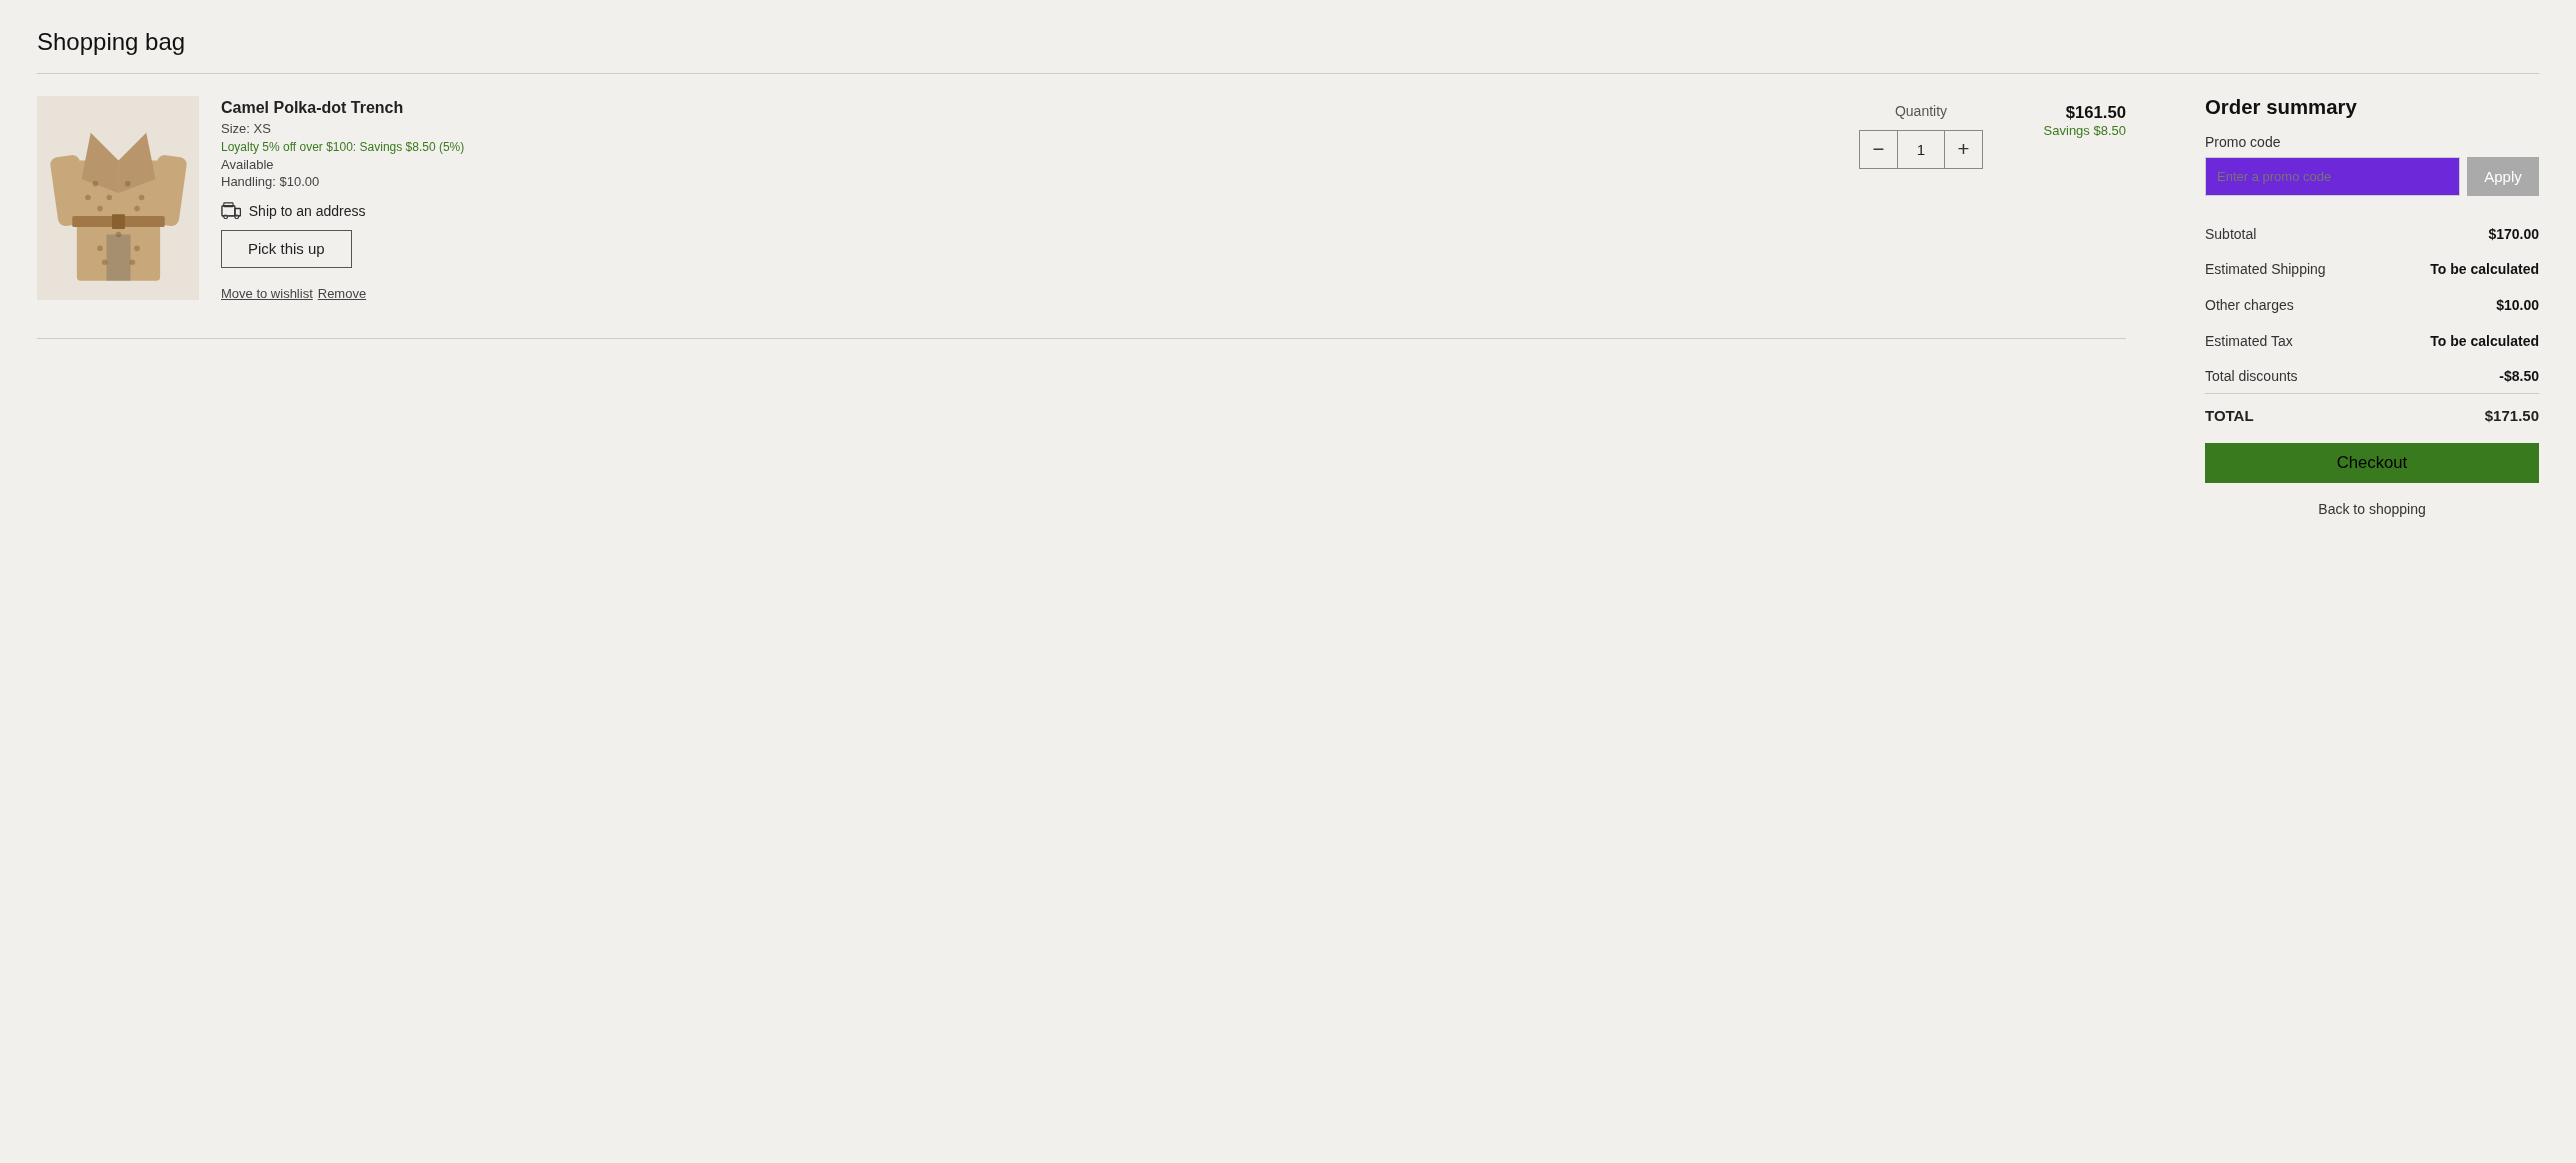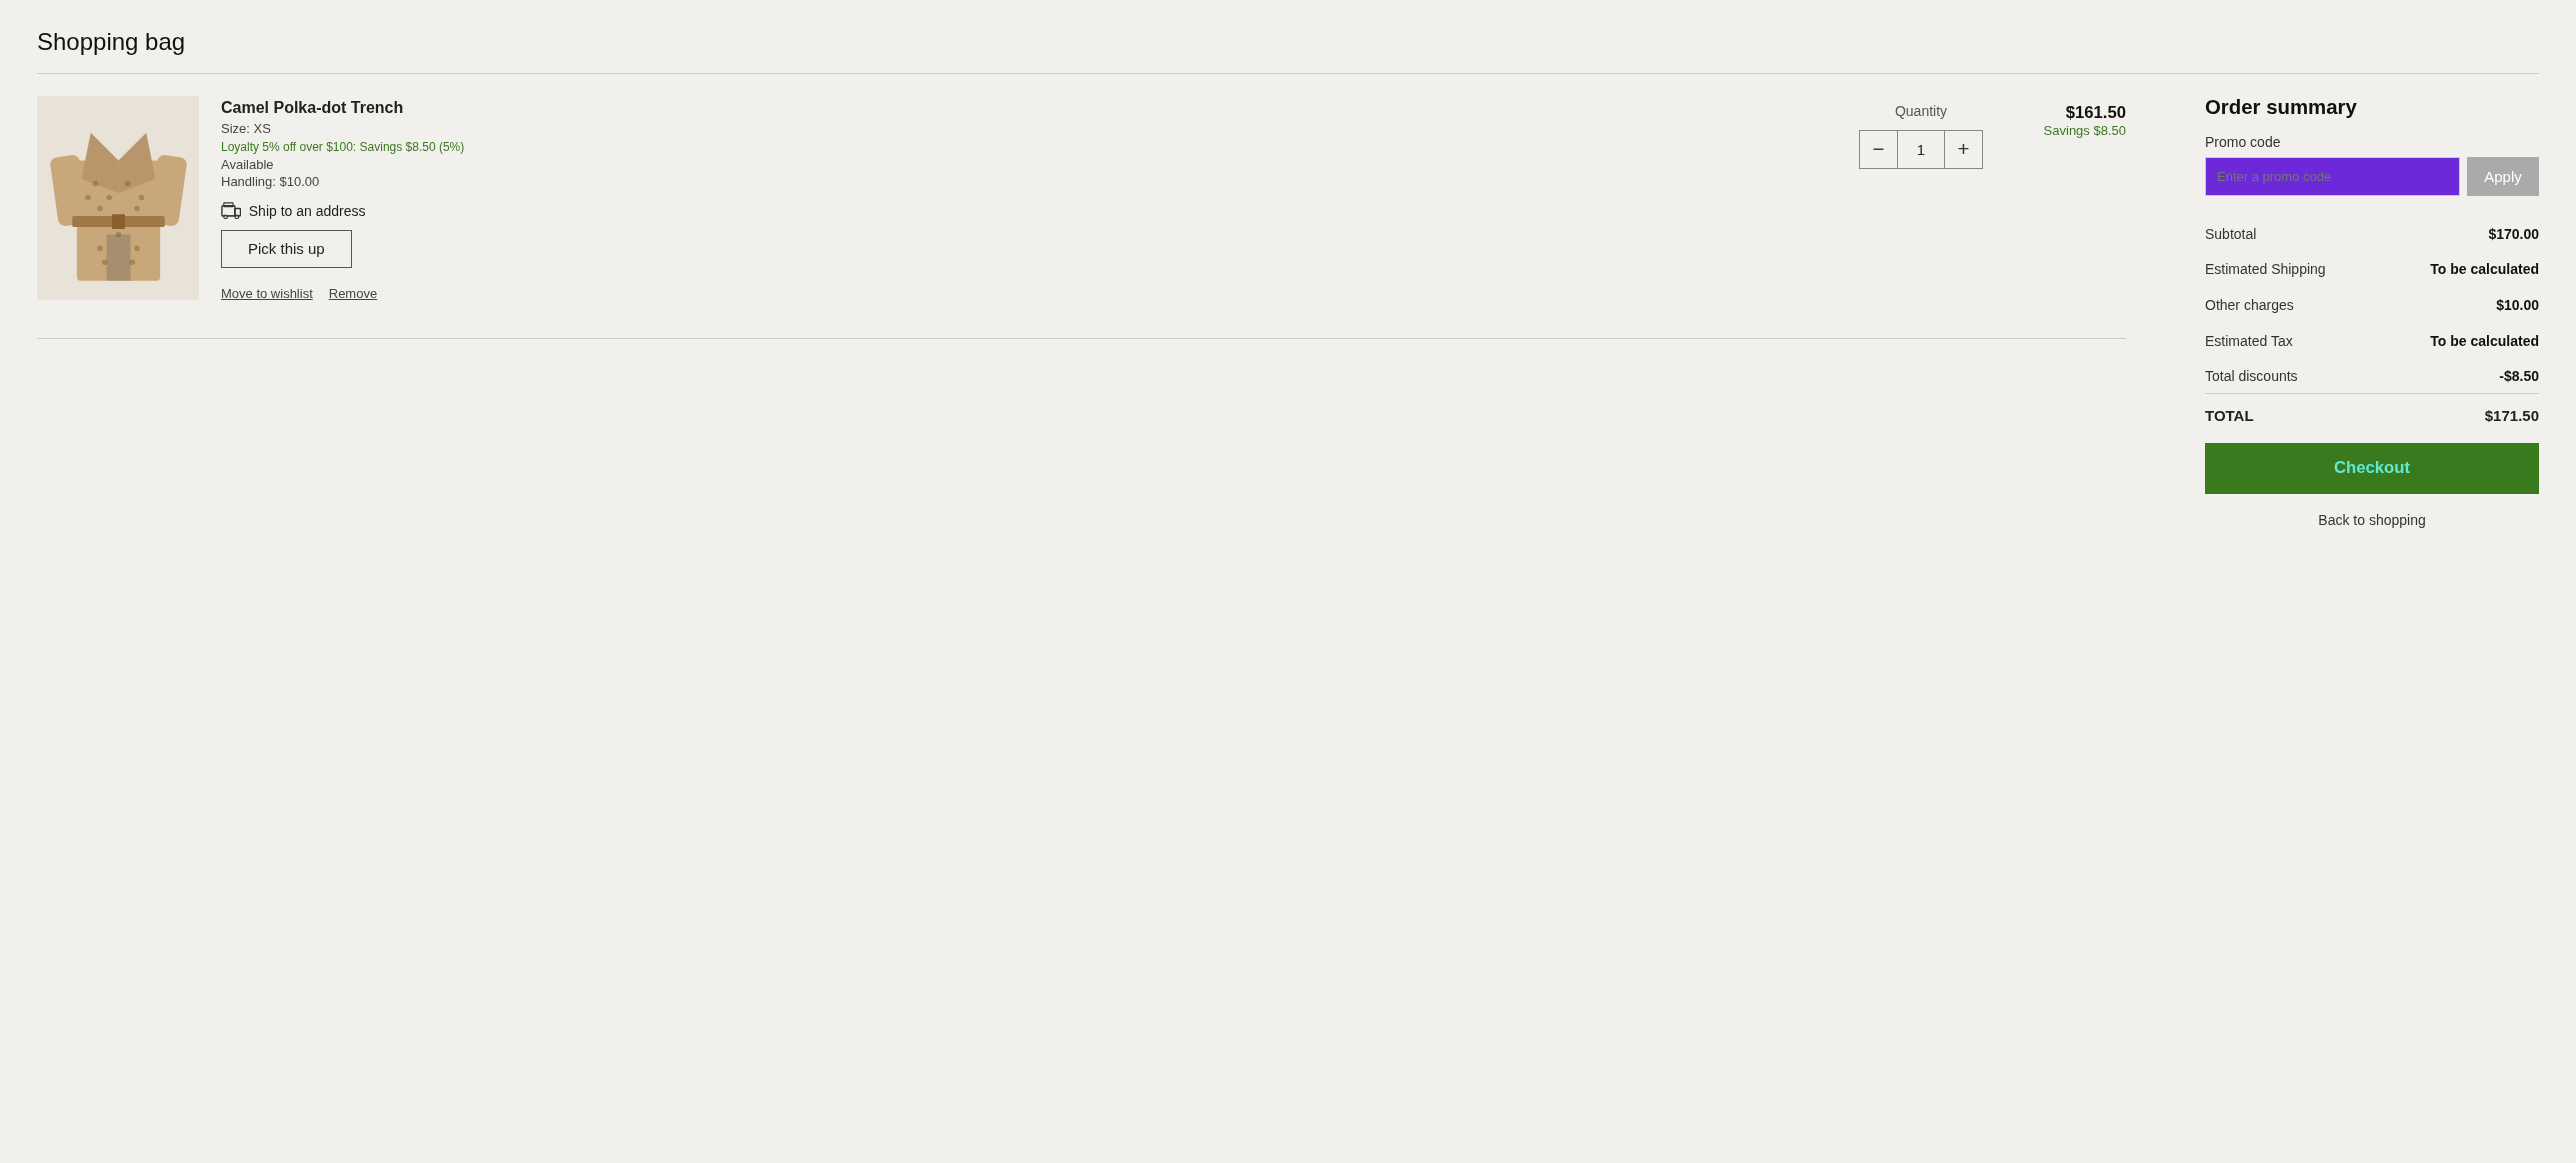--- a/index.html
+++ b/index.html
@@ -99,21 +99,21 @@
       color: #222;
       font-size: 15px;
       padding: 9.3px 26px;
       cursor: pointer;
       font-weight: 400;
       margin-bottom: 18.5px;
       display: inline-block;
     }
     .item-actions {
       display: flex;
-      gap: 16px;
+      gap: 5px;
       font-size: 13px;
     }
     .item-actions a {
       color: #444;
       text-decoration: underline;
       cursor: pointer;
     }
     .quantity-section {
       display: flex;
       flex-direction: column;
@@ -247,27 +247,27 @@
       display: flex;
       justify-content: space-between;
       align-items: baseline;
       padding: 13px 0 18.5px 0;
       font-size: 15px;
       font-weight: 600;
       gap: 44px;
     }
     .checkout-btn {
       width: 100%;
-      height: 51px;
+      height: 40px;
       background: #3a7a1e;
-      color: #5eead4;
+      color: #000000;
       border: none;
       font-size: 16.7px;
       cursor: pointer;
-      font-weight: 700;
+      font-weight: 400;
       margin-bottom: 18.5px;
     }
     .back-to-shopping {
       text-align: center;
       font-size: 14px;
       color: #333;
       cursor: pointer;
       text-decoration: none;
       display: block;
     }

